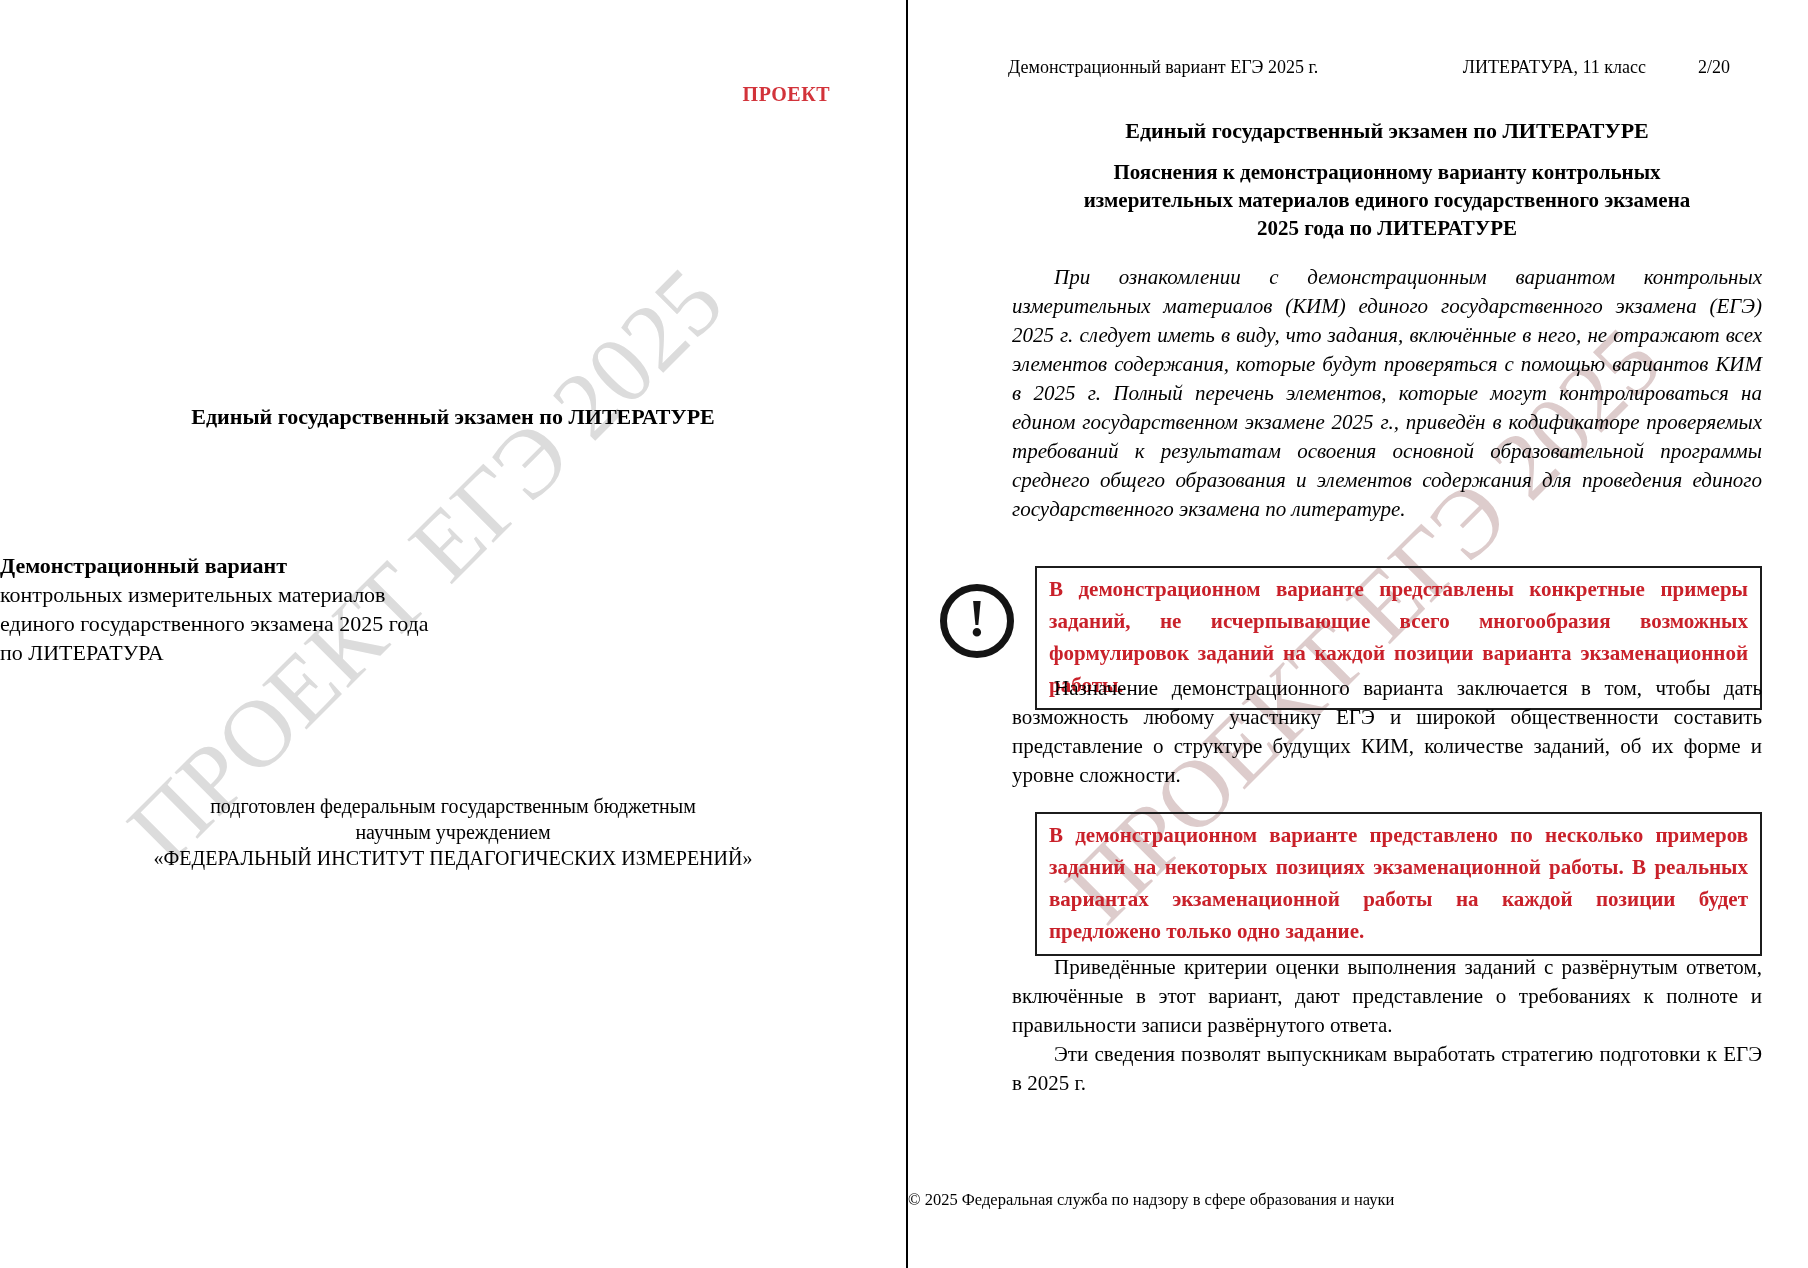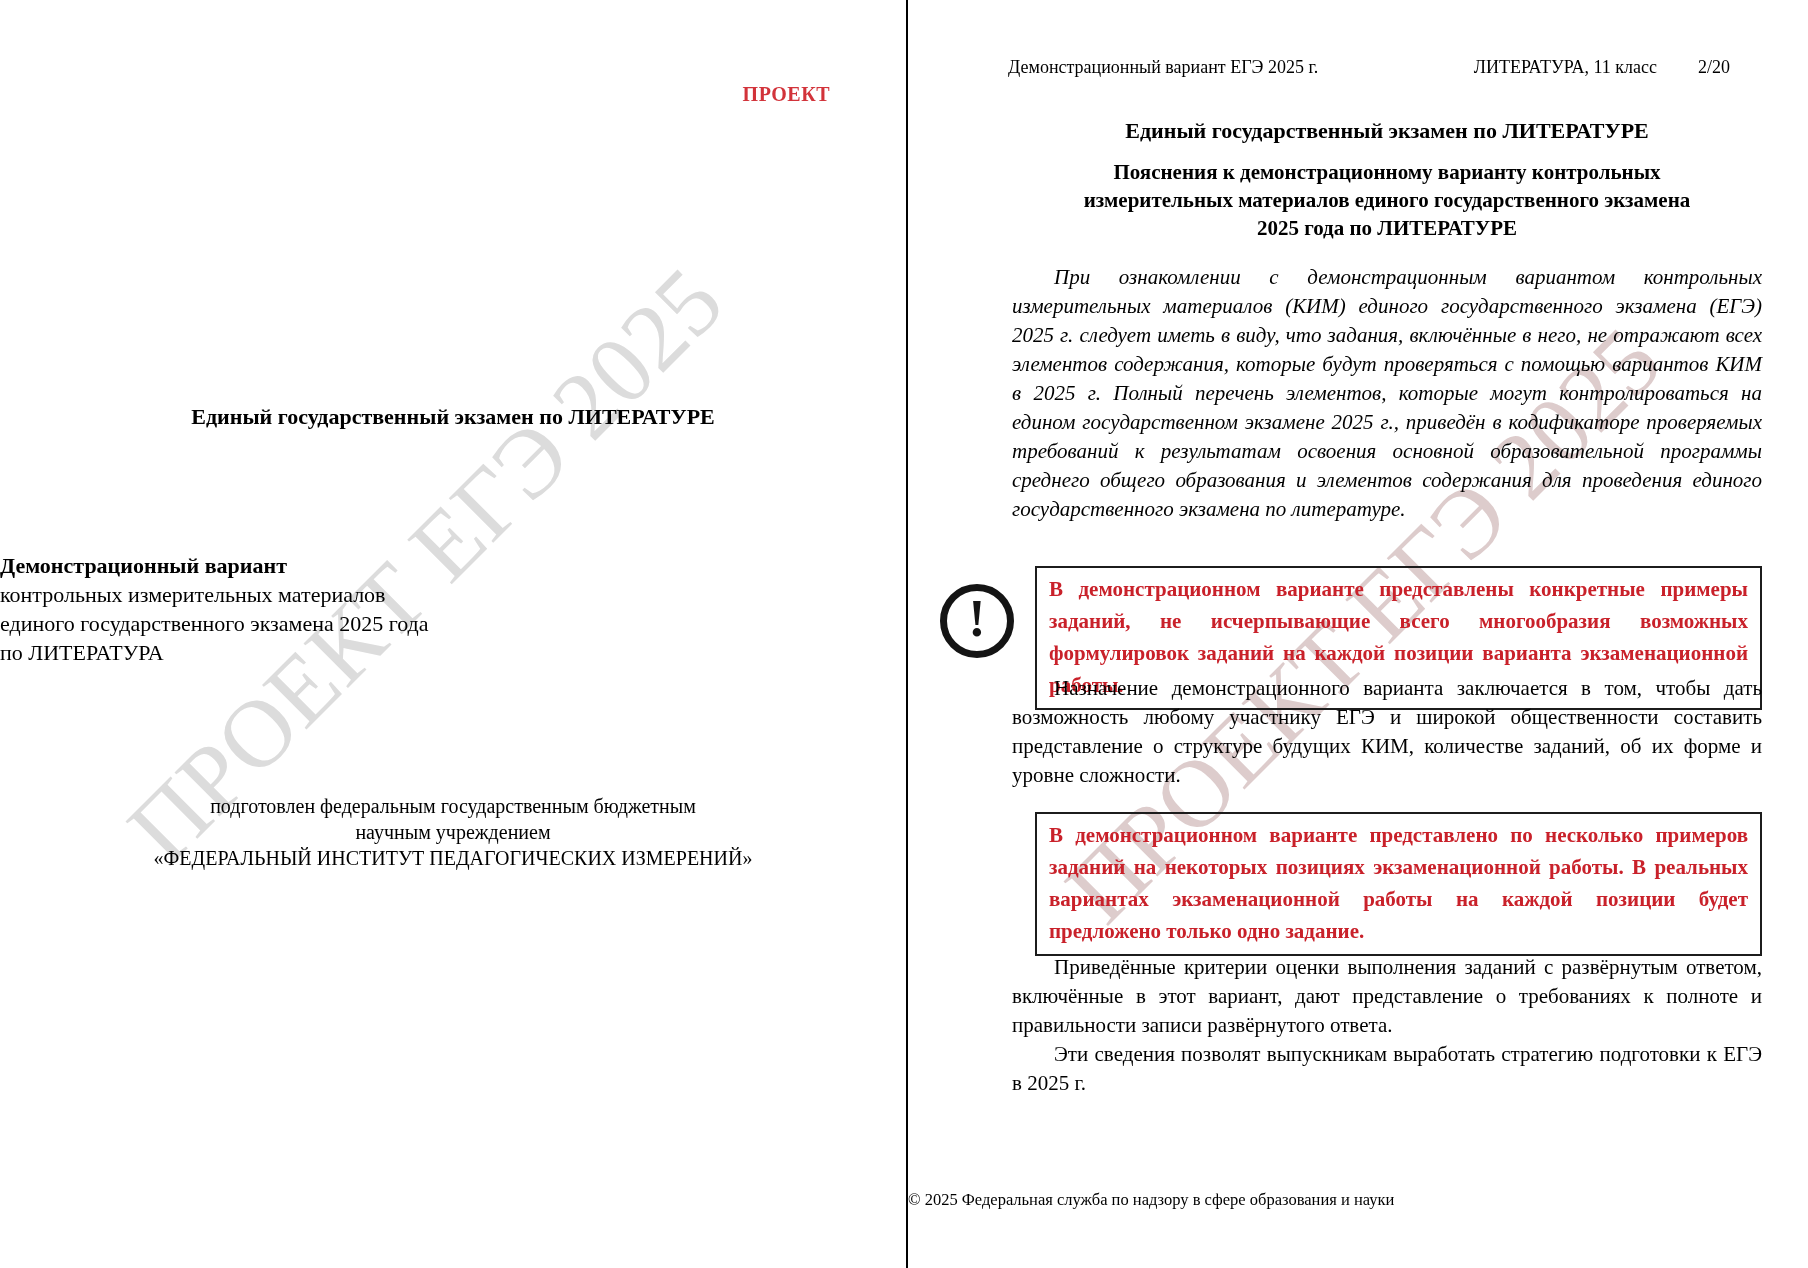--- a/index.html
+++ b/index.html
@@ -25,21 +25,21 @@
   
   .stamp{position:absolute;top:83px;right:76px;font-size:20px;font-weight:bold;color:#d2333a;letter-spacing:.5px;}
   .lp-title{position:absolute;top:404px;left:0;width:100%;text-align:center;font-size:22px;font-weight:bold;}
   .lp-variant{position:absolute;top:551px;left:0;width:100%;text-align:left;font-size:22px;line-height:29px;}
   .lp-variant .b{font-weight:bold;}
   .lp-prepared{position:absolute;top:793px;left:0;width:100%;text-align:center;font-size:20px;line-height:26px;}
   .block-line{display:block;}
 
   
   .rp-header{position:absolute;top:57px;left:100px;right:78px;display:flex;justify-content:space-between;font-size:18px;}
-  .rp-header .hr-right{display:flex;gap:41px;}
+  .rp-header .hr-right{display:flex;gap:52px;}
   .rp-title{position:absolute;top:118px;left:104px;width:750px;text-align:center;font-size:22px;font-weight:bold;}
   .rp-subtitle{position:absolute;top:158px;left:104px;width:750px;text-align:center;font-size:21px;font-weight:bold;line-height:28px;}
   .para{position:absolute;left:104px;width:750px;font-size:21px;line-height:29px;text-align:justify;}
   .para p{margin:0;text-indent:42px;}
   .p-intro{top:263px;font-style:italic;}
   .p-purpose{top:674px;}
   .p-criteria{top:941px;margin-top:12px;}
   .alert-box{
     position:absolute;left:127px;width:727px;box-sizing:border-box;
     border:2px solid #1c1c1c;padding:5px 12px 7px 12px;

